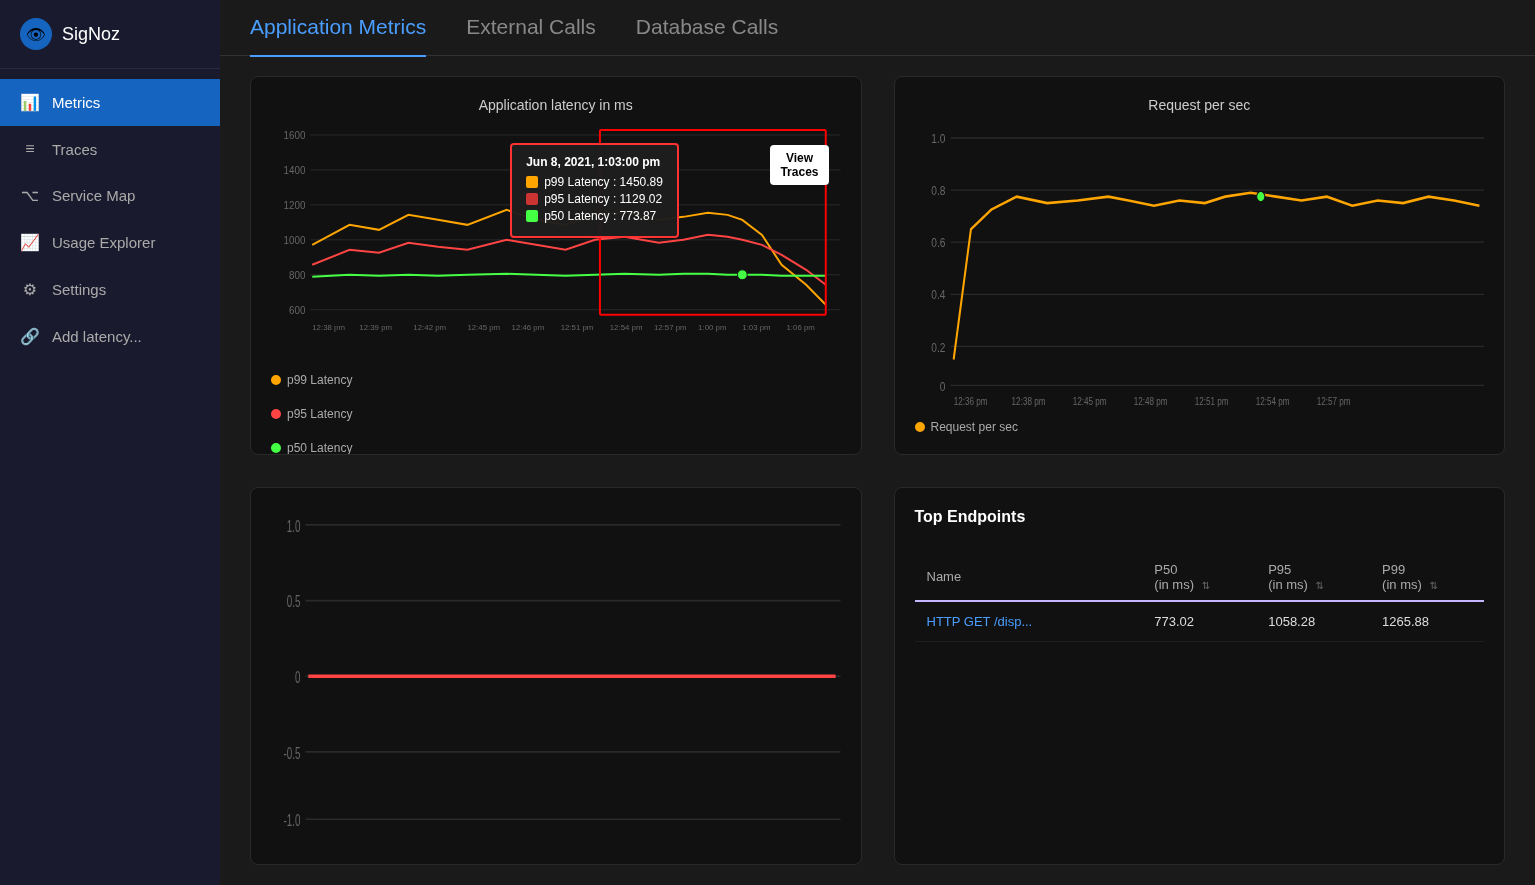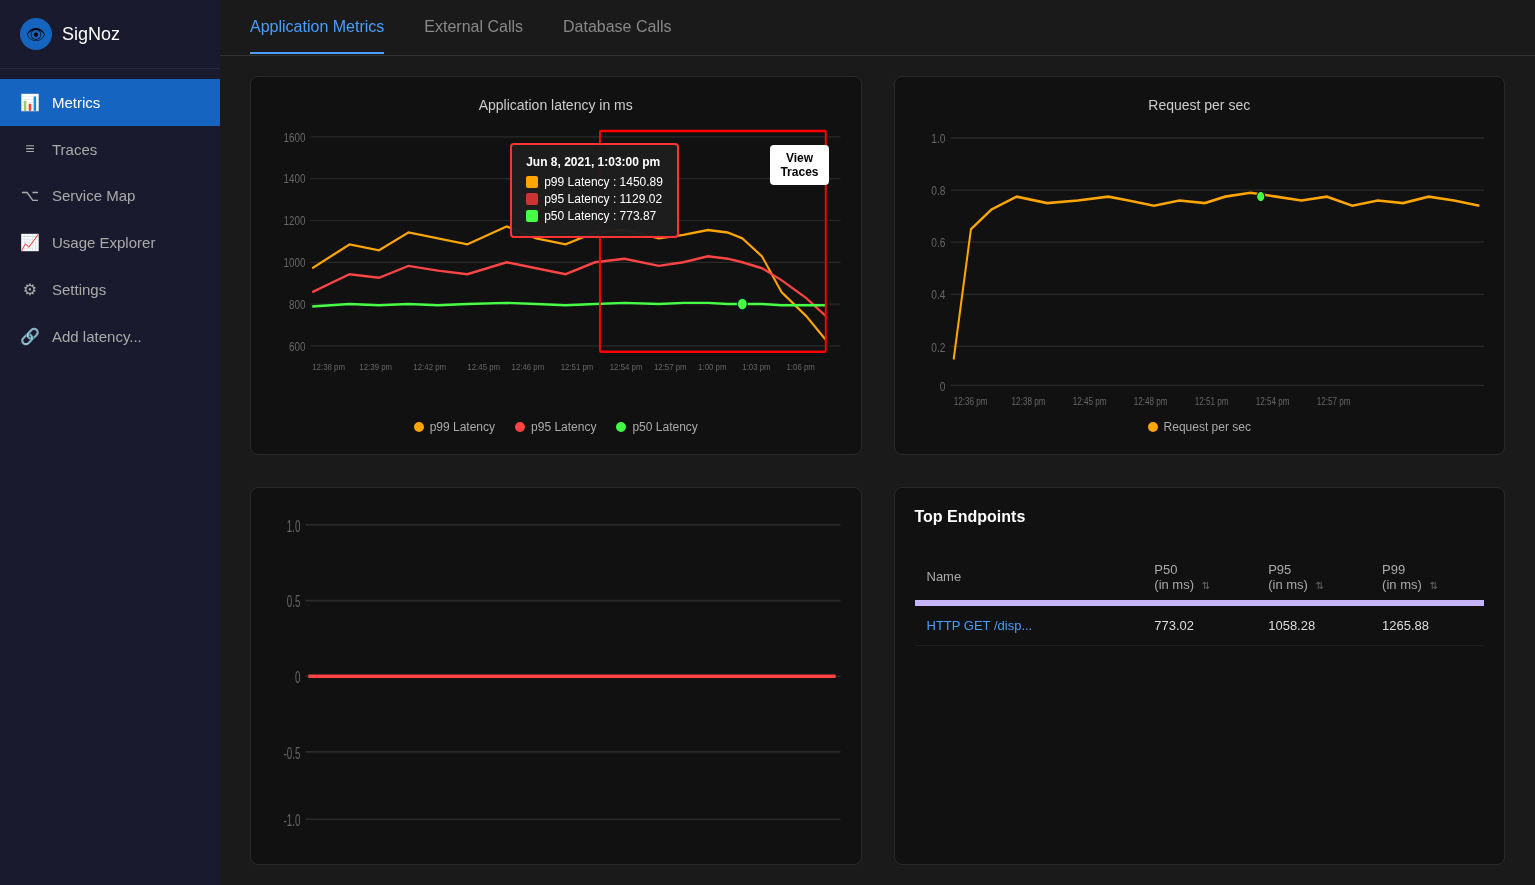--- a/index.html
+++ b/index.html
@@ -82,21 +82,21 @@
       display: flex;
       align-items: center;
       background: #1a1a1a;
       border-bottom: 1px solid #333;
       padding: 0 30px;
       height: 56px;
       gap: 40px;
     }
     .tab {
       color: #888;
-      font-size: 16px;
+      font-size: 21px;
       cursor: pointer;
       padding: 16px 0;
       border-bottom: 2px solid transparent;
       font-weight: 500;
     }
     .tab.active {
       color: #4a9eff;
       border-bottom: 2px solid #4a9eff;
     }
 
@@ -135,20 +135,21 @@
 
     
     .latency-chart {
       position: relative;
     }
     .chart-legend {
       display: flex;
       justify-content: center;
       gap: 20px;
       margin-top: 8px;
+      flex-direction: column;
     }
     .legend-item {
       display: flex;
       align-items: center;
       gap: 6px;
       font-size: 12px;
       color: #aaa;
     }
     .legend-dot {
       width: 10px;
@@ -219,21 +220,21 @@
     .endpoints-table {
       width: 100%;
       border-collapse: collapse;
     }
     .endpoints-table th {
       color: #aaa;
       font-size: 13px;
       font-weight: 500;
       padding: 8px 12px;
       text-align: left;
-      border-bottom: 6px solid #c4b5fd;
+      border-bottom: 2px solid #c4b5fd;
     }
     .endpoints-table th.sortable {
       cursor: pointer;
     }
     .endpoints-table th .sort-icons {
       display: inline-block;
       margin-left: 4px;
       font-size: 10px;
       color: #666;
     }

